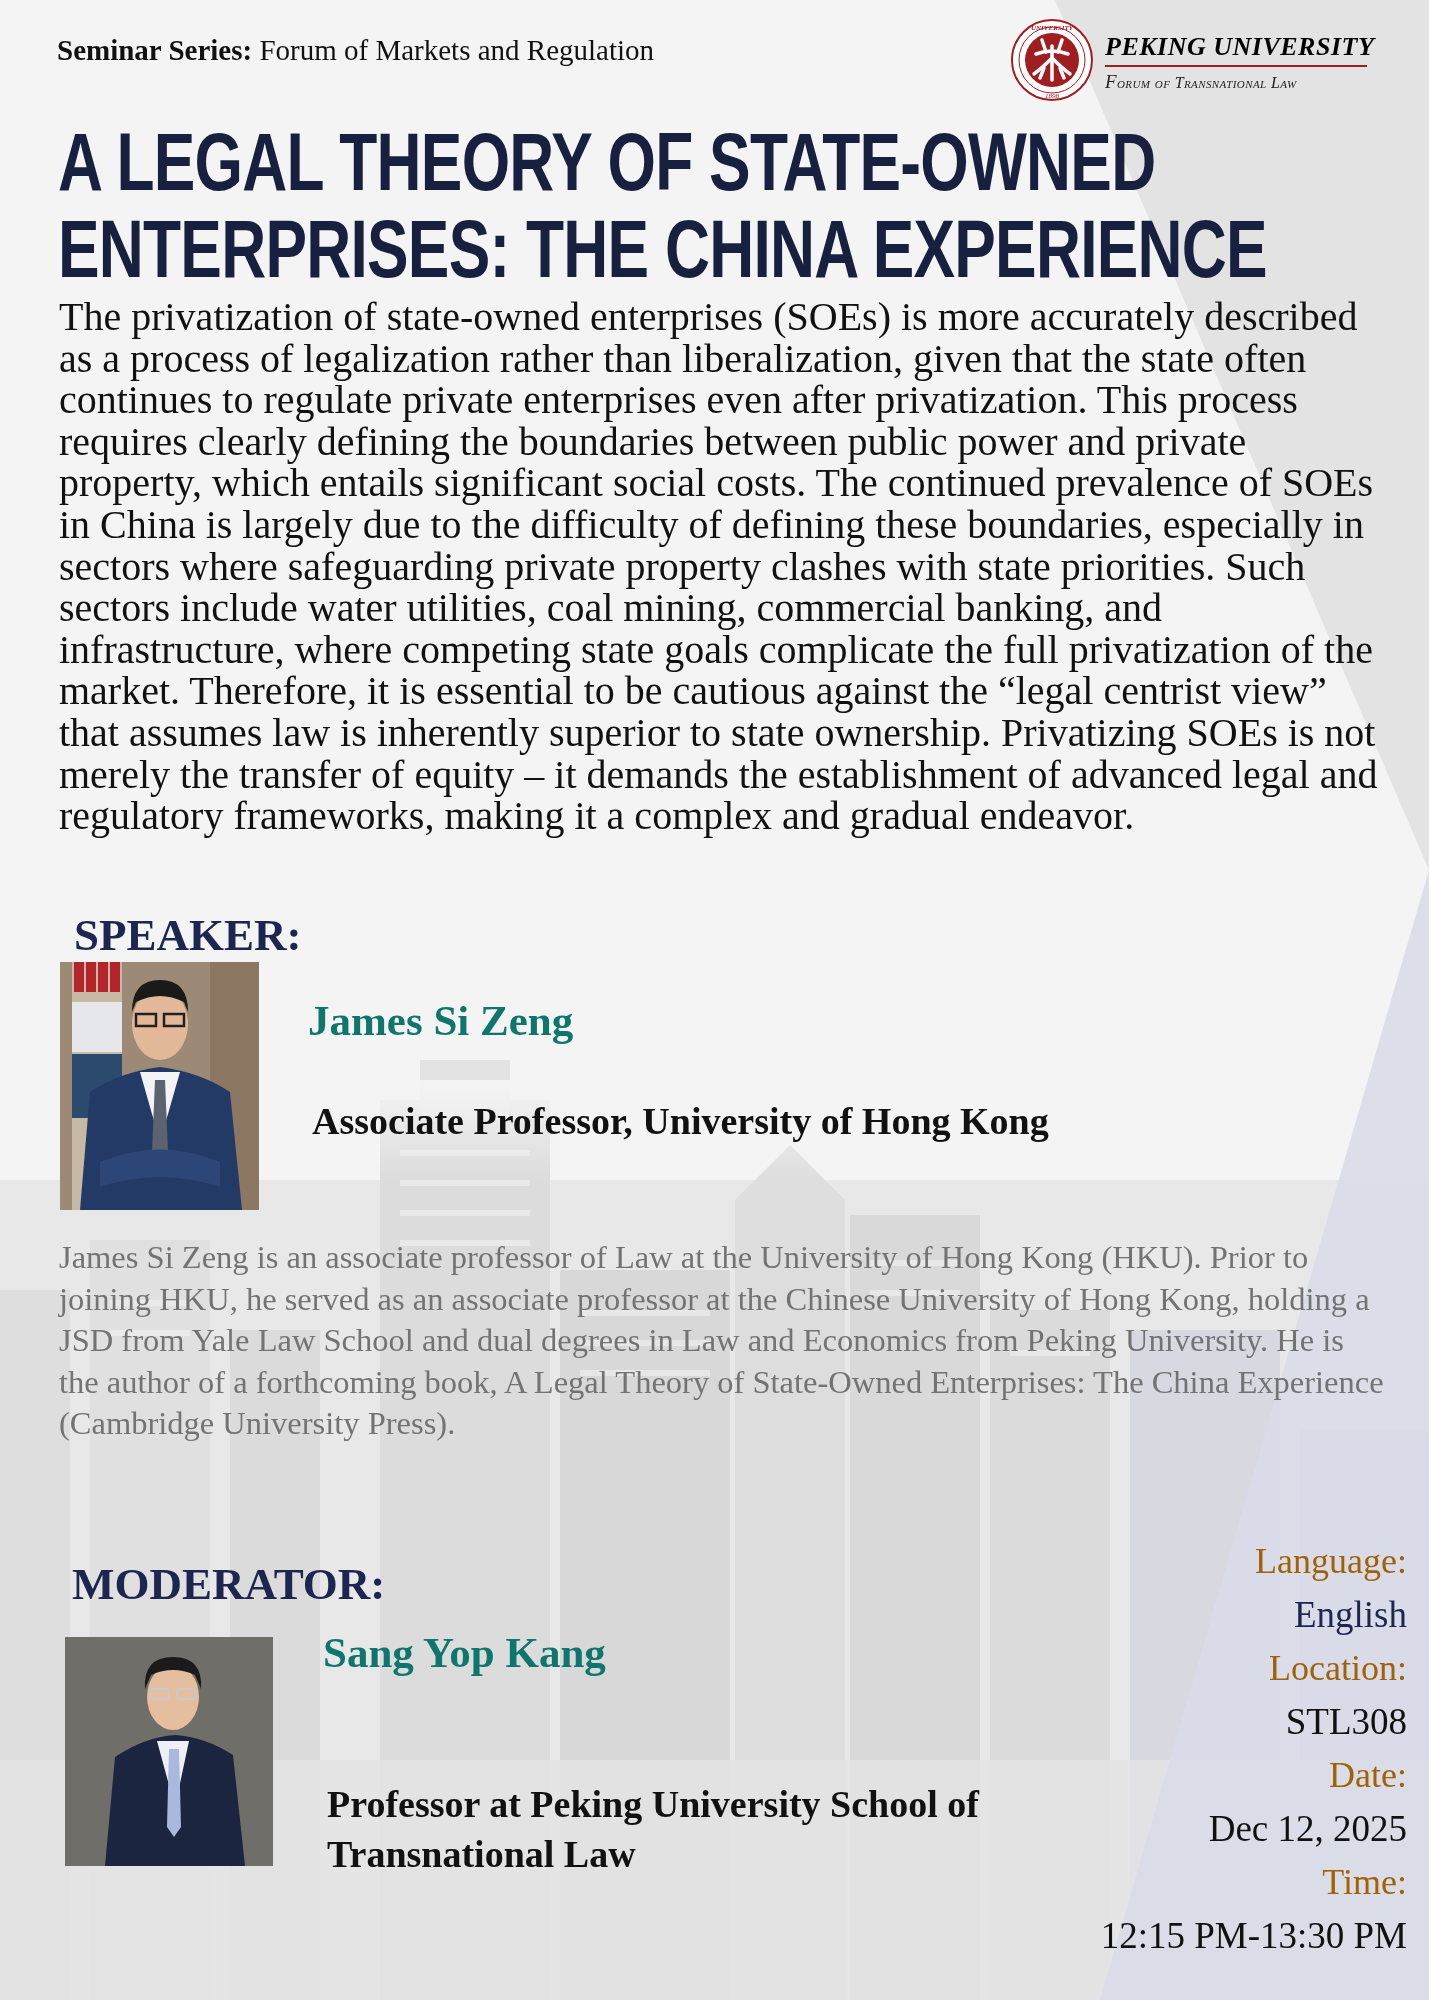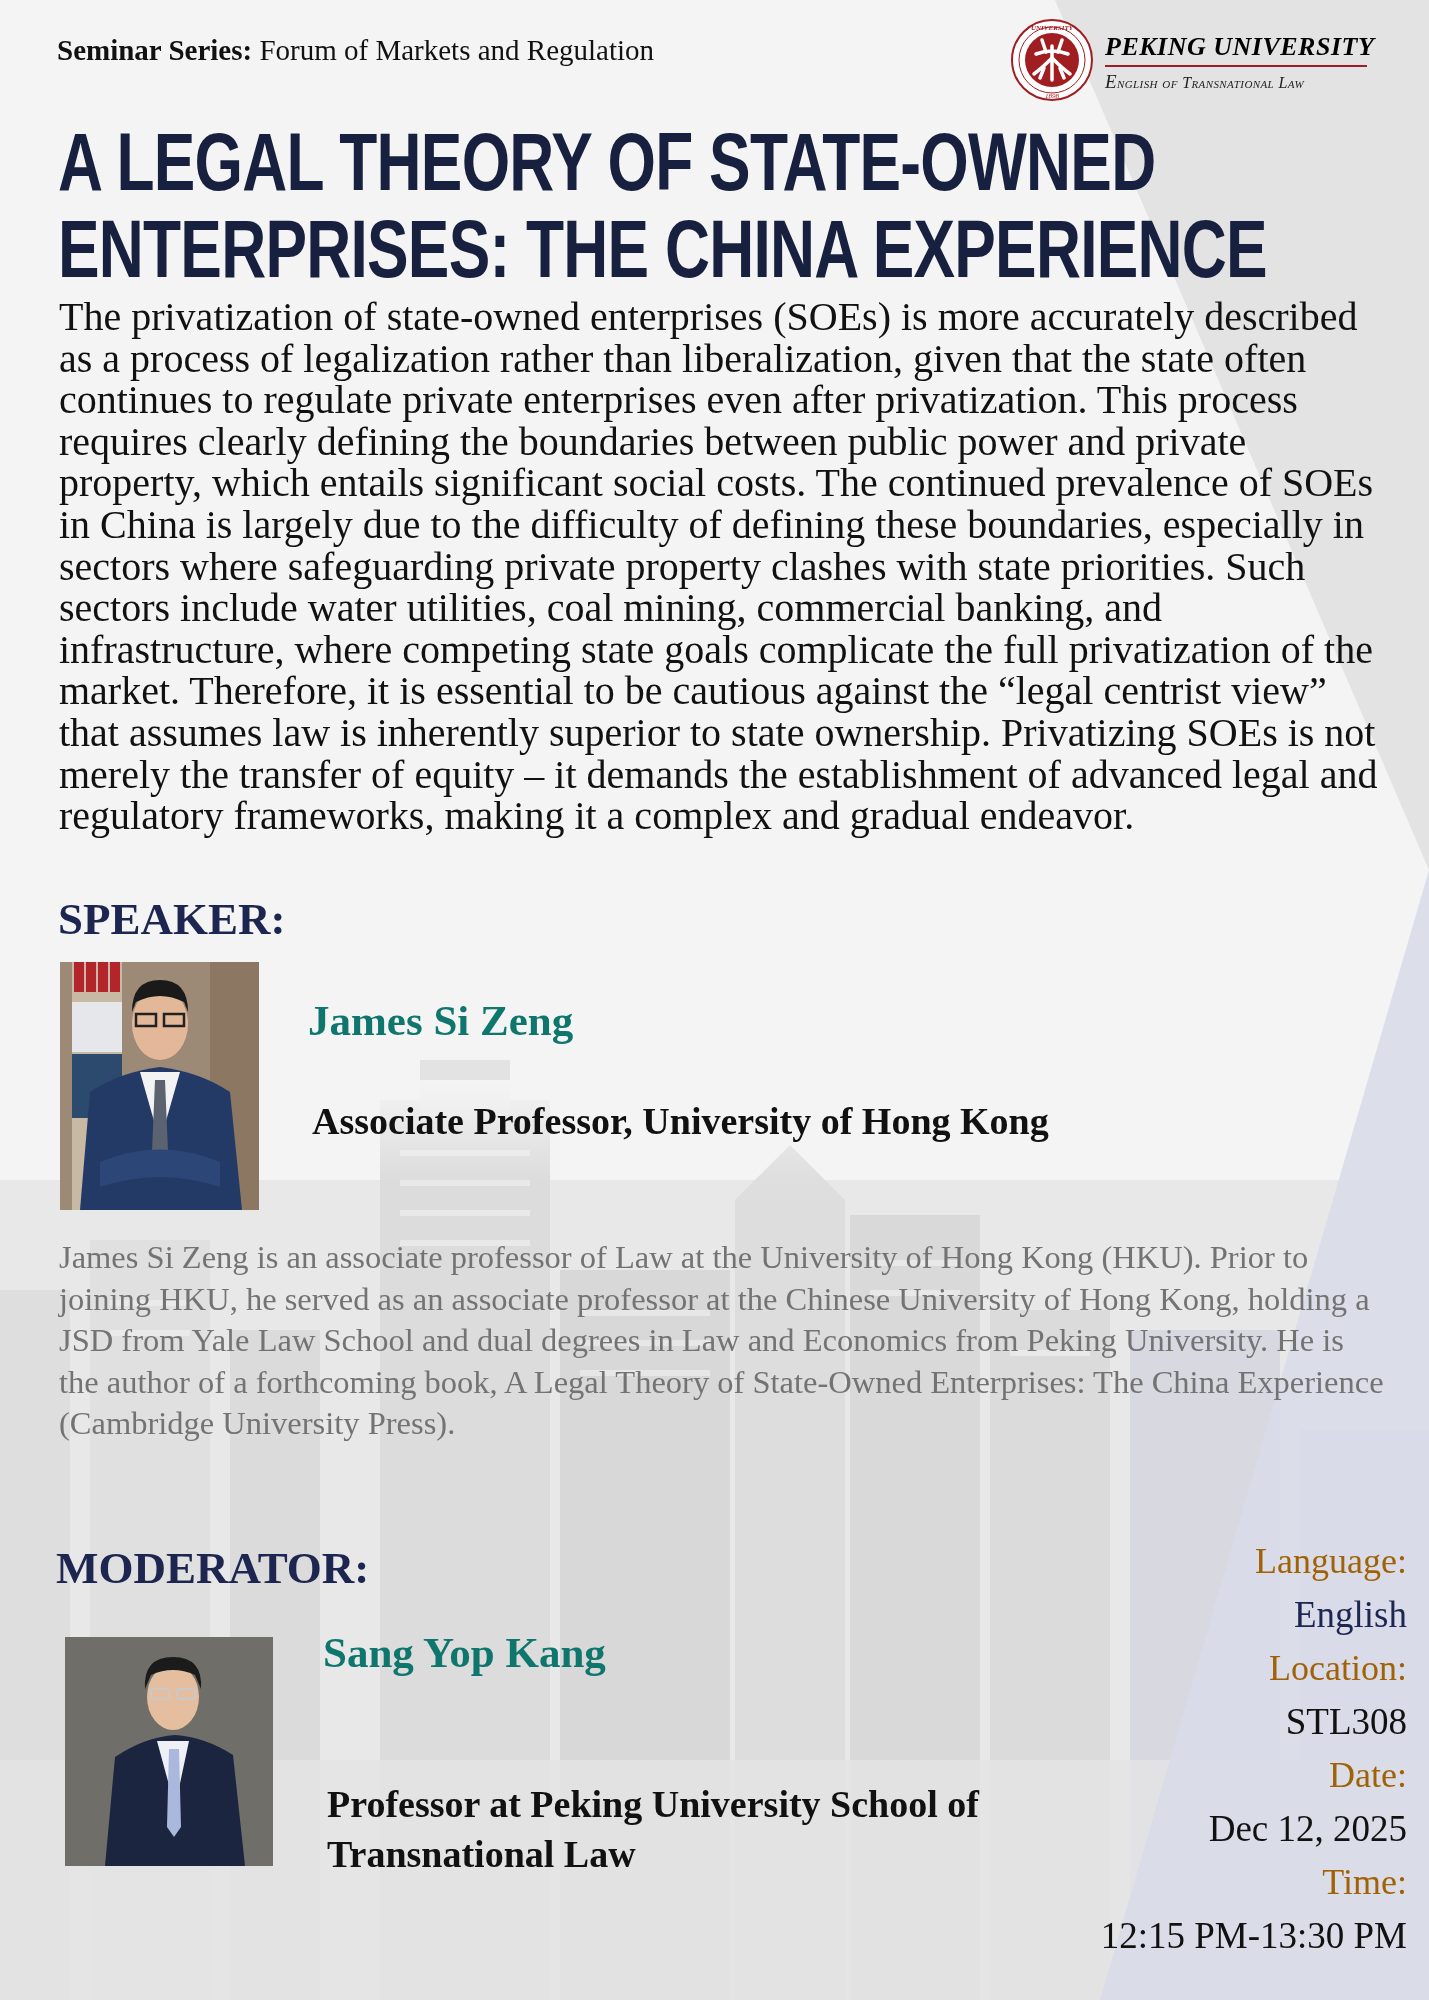--- a/index.html
+++ b/index.html
@@ -23,21 +23,21 @@
   .logo-sub::first-letter { font-size: 19px; }
 
   .title { left: 58px; top: 118px; width: 1200px; margin: 0;
     font-family: "Liberation Sans", "DejaVu Sans", sans-serif; font-weight: 700;
     color: #17203f; font-size: 82px; line-height: 87px; letter-spacing: -1px;
     transform: scaleX(0.76); transform-origin: left top; white-space: nowrap; }
 
   .abstract { left: 59px; top: 296px; width: 1330px; margin: 0;
     font-size: 40px; line-height: 41.6px; color: #111; }
 
-  .section-h { font-size: 45px; font-weight: 700; color: #1d2650; margin: 0; white-space: nowrap; }
+  .section-h { font-size: 45px; font-weight: 700; color: #1d2650; margin: 16px; white-space: nowrap; }
   .speaker-h { left: 58px; top: 893px; }
   .moderator-h { left: 56px; top: 1542px; }
 
   .photo { overflow: hidden; }
   .photo-speaker { left: 60px; top: 962px; width: 199px; height: 248px; }
   .photo-moderator { left: 65px; top: 1637px; width: 208px; height: 229px; }
 
   .person-name { font-size: 43px; font-weight: 700; color: #0f766e; white-space: nowrap; margin: 0; }
   .person-role { font-size: 38px; font-weight: 700; color: #111; margin: 4px; line-height: 50px; }
   .speaker-name { left: 308px; top: 996px; }
@@ -121,21 +121,21 @@
         <path d="M42 40 Q52 50 60 56"></path>
       <path d="M34 50 L30 60"></path>
         <path d="M50 50 L54 60"></path>
     </g>
     <text x="42" y="12" text-anchor="middle" font-size="7" fill="#a01d22" font-family="Liberation Serif, serif" font-weight="700">UNIVERSITY</text>
     <text x="42" y="80" text-anchor="middle" font-size="7" fill="#a01d22" font-family="Liberation Serif, serif">1898</text>
   </svg>
   <div class="logo-text">
     <div class="logo-title">PEKING UNIVERSITY</div>
     <div class="logo-rule"></div>
-    <div class="logo-sub">English of Transnational Law</div>
+    <div class="logo-sub">Forum of Transnational Law</div>
   </div>
 </div>
 
 <h1 class="abs title">
   <div>A LEGAL THEORY OF STATE-OWNED</div>
   <div>ENTERPRISES: THE CHINA EXPERIENCE</div>
 </h1>
 
 <p class="abs abstract">The privatization of state-owned enterprises (SOEs) is more accurately described as a process of legalization rather than liberalization, given that the state often continues to regulate private enterprises even after privatization. This process requires clearly defining the boundaries between public power and private property, which entails significant social costs. The continued prevalence of SOEs in China is largely due to the difficulty of defining these boundaries, especially in sectors where safeguarding private property clashes with state priorities. Such sectors include water utilities, coal mining, commercial banking, and infrastructure, where competing state goals complicate the full privatization of the market. Therefore, it is essential to be cautious against the “legal centrist view” that assumes law is inherently superior to state ownership. Privatizing SOEs is not merely the transfer of equity – it demands the establishment of advanced legal and regulatory frameworks, making it a complex and gradual endeavor.</p>
 

